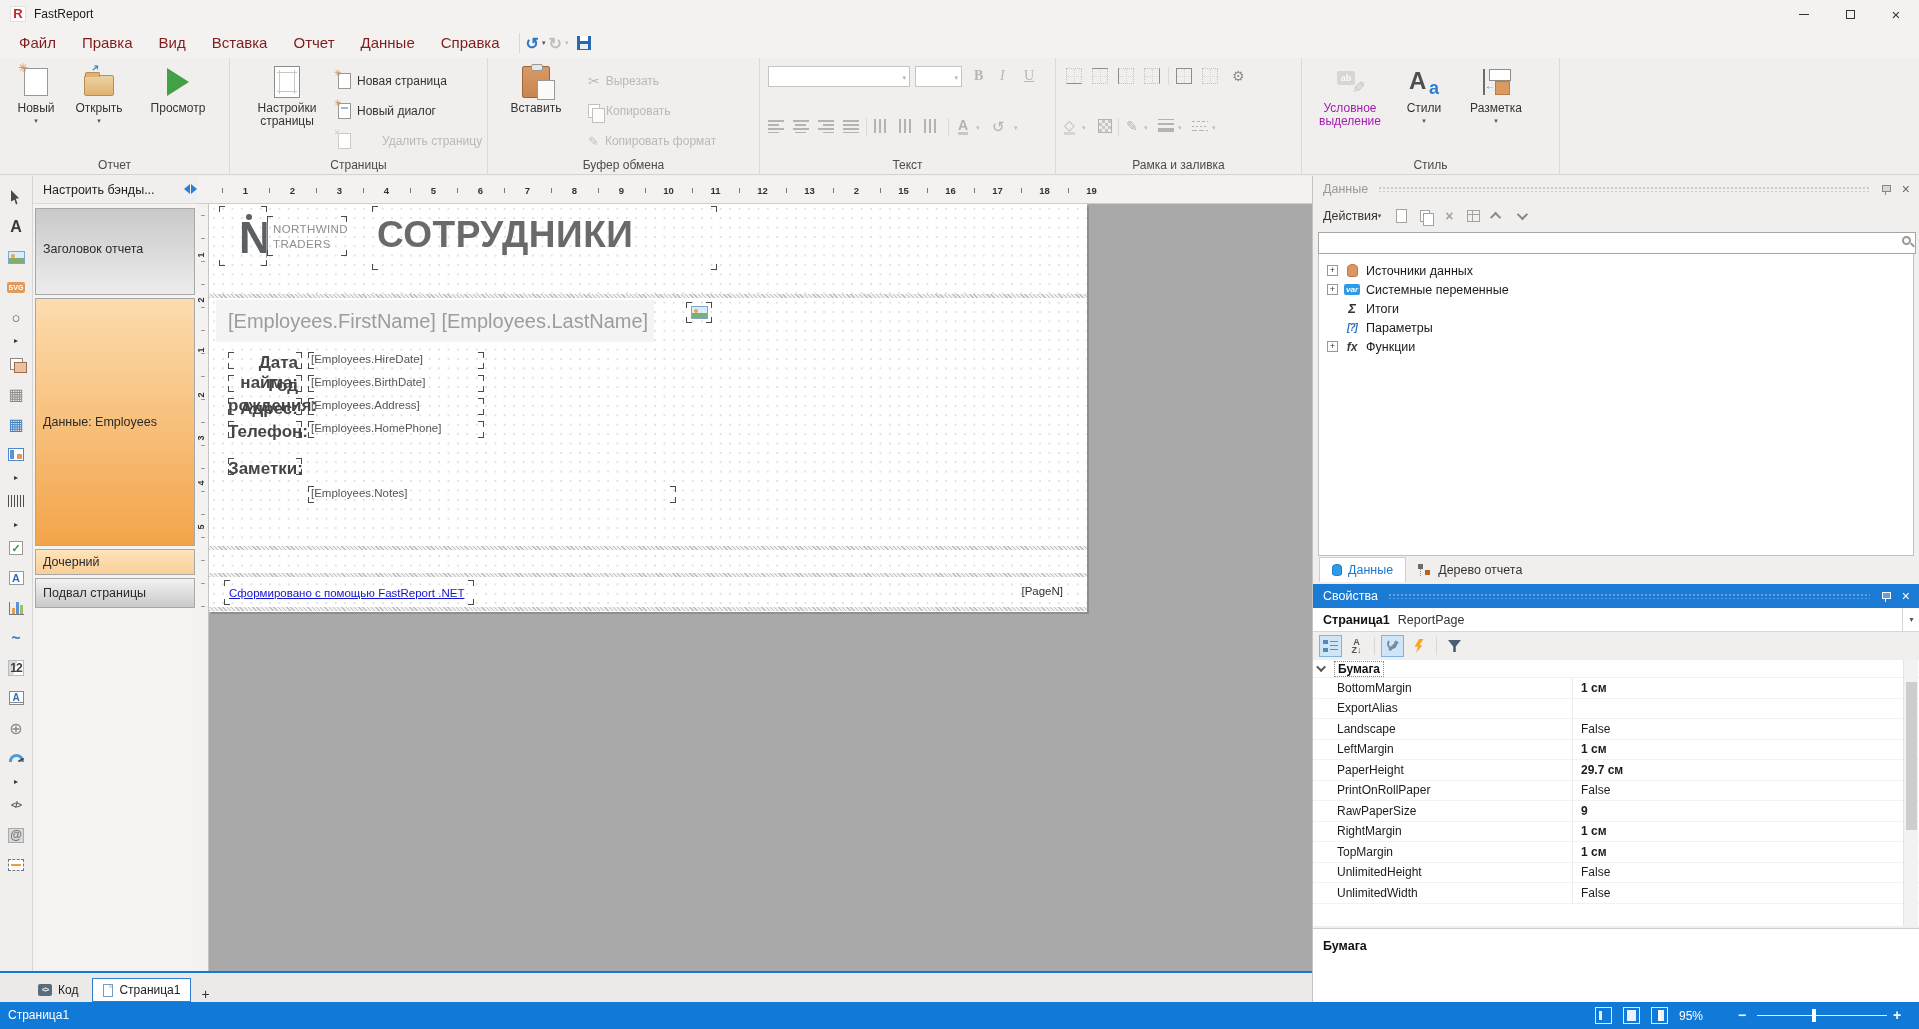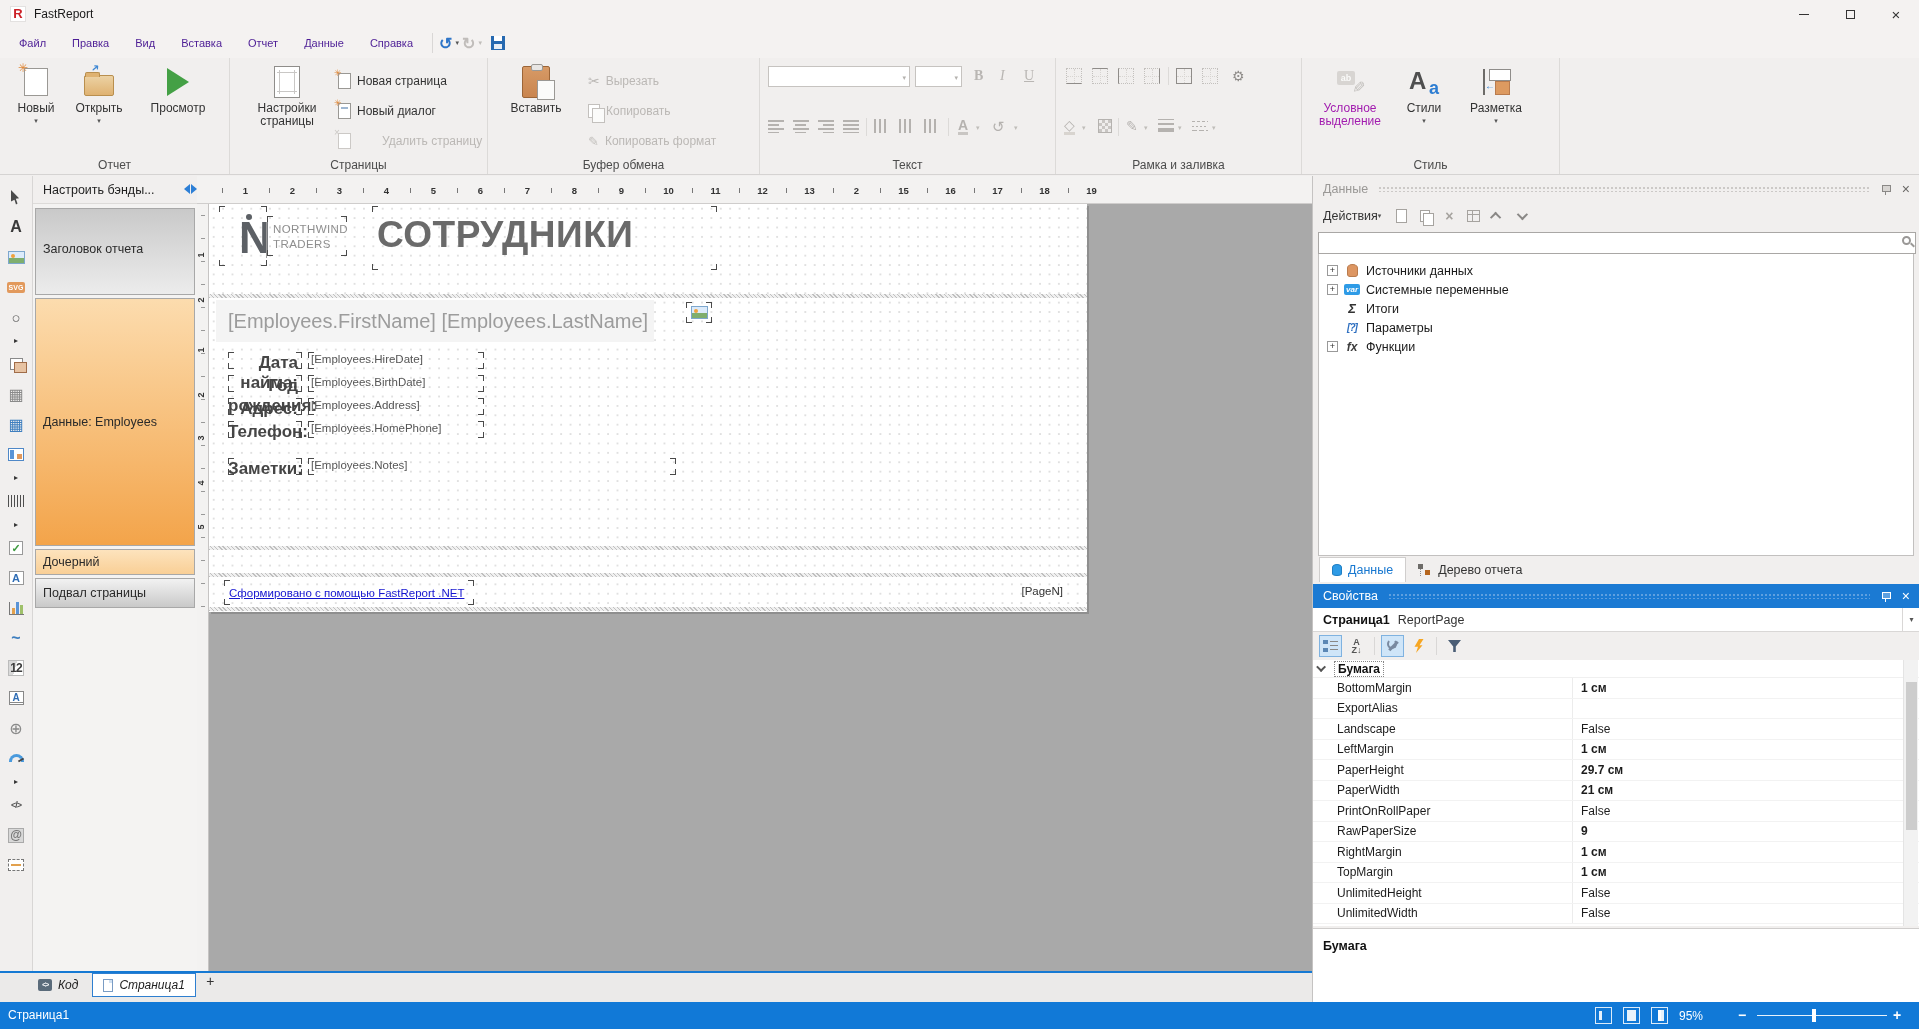--- a/index.html
+++ b/index.html
@@ -13,21 +13,21 @@
   .fr-logo{width:16px;height:16px;margin-left:10px;background:#fff;border:1px solid #e3e1e0;color:#cc2127;font-weight:bold;font-size:13px;line-height:14px;text-align:center;}
   .app-title{margin-left:8px;font-size:12px;color:#1a1a1a;}
   .winbtns{position:absolute;right:0;top:0;height:28px;display:flex;}
   .wbtn{width:46px;height:28px;display:flex;align-items:center;justify-content:center;color:#333;}
   .w-min i{display:block;width:10px;height:1px;background:#333;}
   .w-max i{display:block;width:9px;height:9px;border:1px solid #333;}
   .w-close{font-size:15px;}
 
   
   .menubar{position:absolute;left:0;top:28px;width:1919px;height:30px;background:#f4f2f1;display:flex;align-items:center;}
-  .menu-item{padding:0 13px;font-size:11px;color:#4c1d95;line-height:30px;cursor:default;}
+  .menu-item{padding:0 13px;font-size:15px;color:#7f1d1d;line-height:30px;cursor:default;}
   .mb-sep{width:1px;height:20px;background:#d9d7d6;margin:0 6px;}
   .qat{display:flex;align-items:center;gap:3px;}
   .undo-ic{color:#2e75c8;font-size:16px;font-weight:bold;}
   .redo-ic{color:#c0bdba;font-size:16px;font-weight:bold;}
   .caret{font-size:7px;color:#555;}
   .caret.dis{color:#c0bdba;}
   .floppy{width:14px;height:14px;background:#2669b0;position:relative;margin-left:6px;}
   .floppy::before{content:"";position:absolute;left:3px;top:0;width:8px;height:5px;background:#fff;}
   .floppy::after{content:"";position:absolute;left:3px;bottom:1px;width:8px;height:5px;background:#e8eef5;}
 
@@ -184,21 +184,21 @@
   .logo-line{position:absolute;left:57px;top:18px;width:1px;height:36px;background:#9a9a9a;}
   .brand{position:absolute;left:64px;top:18px;font-size:11.5px;color:#8e8e8e;letter-spacing:0.4px;line-height:15px;}
   .rep-title{position:absolute;left:168px;top:12px;font-size:37px;font-weight:bold;color:#6a6a6a;letter-spacing:0.5px;}
   .namebox{position:absolute;left:7px;top:96px;width:438px;height:42px;background:#f4f4f4;display:flex;align-items:center;padding-left:12px;font-size:20px;color:#9c9c9c;}
   .picobj{position:absolute;left:477px;top:98px;width:26px;height:21px;display:flex;align-items:center;justify-content:center;}
   .fields{position:absolute;left:19px;top:148px;}
   .frow{display:flex;height:23px;align-items:flex-start;}
   .frow:last-child{margin-top:14px;}
   .flab{width:74px;text-align:right;font-weight:bold;font-size:17px;color:#454545;padding:1px 4px 0 0;height:17px;}
   .fval{margin-left:6px;width:176px;font-size:11.5px;color:#555;padding:1px 0 0 3px;height:17px;}
-  .frow:last-child .fval{width:368px;}
+  .frow:last-child .fval{width:368px;margin-top:28px;}
   .flink-box{position:absolute;left:15px;top:376px;width:250px;height:25px;display:flex;align-items:center;padding-left:5px;}
   .flink{font-size:11.5px;color:#1515d0;text-decoration:underline;}
   .pagen{position:absolute;right:24px;top:381px;font-size:11.5px;color:#333;}
 
   
   .rightpanel{position:absolute;left:1312px;top:176px;width:607px;height:826px;background:#f1efee;border-left:1px solid #c5c3c2;}
   .ptitle{position:absolute;left:0;width:607px;height:26px;display:flex;align-items:center;padding:0 10px;}
   .ptitle .pt-label{font-size:12.5px;color:#9a9896;}
   .ptitle .grip{flex:1;height:6px;margin:0 10px;background-image:radial-gradient(circle,#ccc9c7 1px,transparent 1.1px);background-size:4px 4px;}
   .pin{width:12px;height:12px;position:relative;margin-right:10px;}
@@ -273,21 +273,21 @@
   .prow{height:20.5px;display:flex;align-items:center;border-bottom:1px solid #f2f2f2;}
   .pname{padding-left:24px;width:260px;font-size:12px;color:#1c1c1c;border-right:1px solid #ececec;align-self:stretch;display:flex;align-items:center;}
   .pvalue{padding-left:8px;font-size:12px;color:#1c1c1c;}
   .pvalue.b{font-weight:bold;}
   .pscroll{position:absolute;right:2px;top:0;width:15px;height:266px;background:#f2f2f2;border-left:1px solid #e4e4e4;}
   .pthumb{position:absolute;left:2px;top:22px;width:11px;height:148px;background:#cdcdcd;}
   .pp-desc{position:absolute;left:0;top:752px;width:607px;height:74px;background:#fff;border-top:1px solid #cfcdcc;padding:10px;}
   .desc-title{font-size:12.5px;font-weight:bold;color:#111;}
 
   
-  .bottomtabs{position:absolute;left:0;top:971px;width:1312px;height:31px;background:#ebeae9;border-top:2px solid #1579d3;display:flex;align-items:flex-start;padding-left:28px;gap:4px;font-style:italic;}
+  .bottomtabs{position:absolute;left:0;top:971px;width:1312px;height:31px;background:#ebeae9;border-top:2px solid #1579d3;display:flex;align-items:flex-end;padding-left:28px;gap:4px;}
   .btab{display:flex;align-items:center;gap:6px;height:24px;padding:0 10px;font-size:12px;color:#222;}
   .btab.active{background:#fff;border:1px solid #2e7fd0;}
   .bt-code{width:14px;height:12px;background:#5a6b7a;border-radius:2px;color:#fff;font-size:7px;font-weight:bold;text-align:center;line-height:12px;letter-spacing:-1px;}
   .bt-page{width:10px;height:13px;background:#fff;border:1px solid #7a9cc4;position:relative;}
   .bt-page::after{content:"";position:absolute;right:0;top:0;width:3px;height:3px;background:#cfe0f2;}
   .bt-add{font-size:14px;color:#333;padding:0 6px;}
   .statusbar{position:absolute;left:0;top:1002px;width:1919px;height:27px;background:#1179d7;color:#fff;}
   .sb-page{position:absolute;left:8px;top:6px;font-size:12px;}
   .sv{position:absolute;top:5px;width:17px;height:17px;border:1px solid rgba(255,255,255,0.85);display:flex;align-items:center;justify-content:center;}
   .sv i{display:block;background:rgba(255,255,255,0.9);}
@@ -916,24 +916,20 @@
           <div class="prow">
             <span class="pname">LeftMargin</span>
             <span class="pvalue b">1 см</span>
           </div>
 
           <div class="prow">
             <span class="pname">PaperHeight</span>
             <span class="pvalue b">29.7 см</span>
           </div>
 
-          <div class="prow">
-            <span class="pname">PaperWidth</span>
-            <span class="pvalue b">21 см</span>
-          </div>
 
           <div class="prow">
             <span class="pname">PrintOnRollPaper</span>
             <span class="pvalue">False</span>
           </div>
 
           <div class="prow">
             <span class="pname">RawPaperSize</span>
             <span class="pvalue b">9</span>
           </div>

